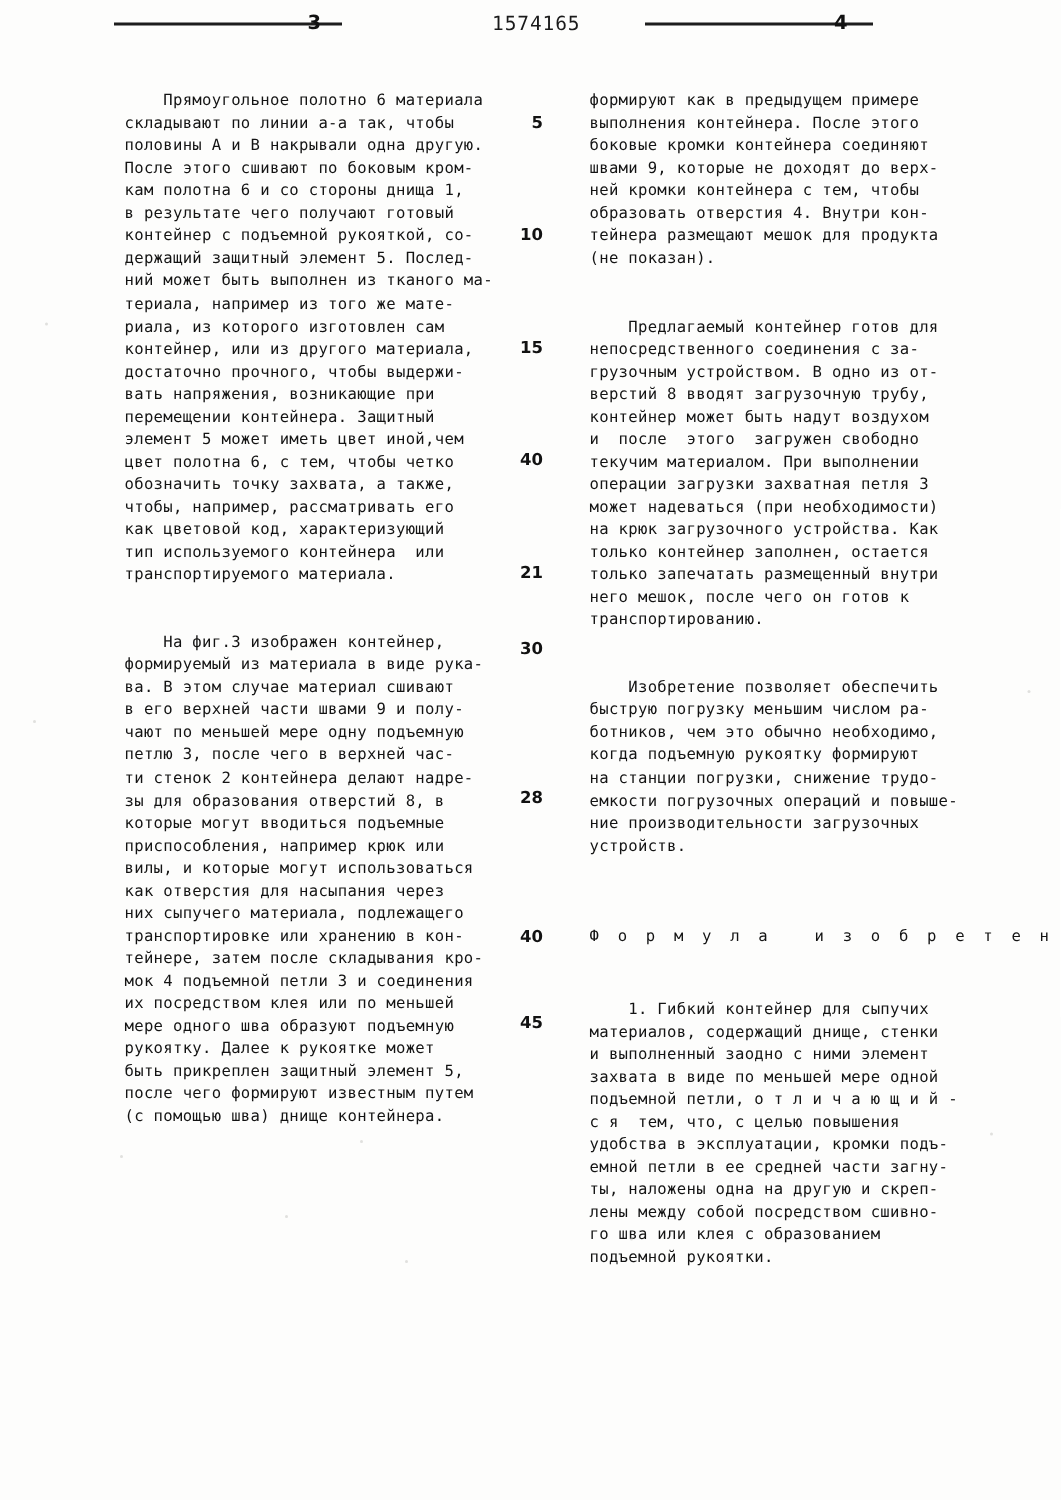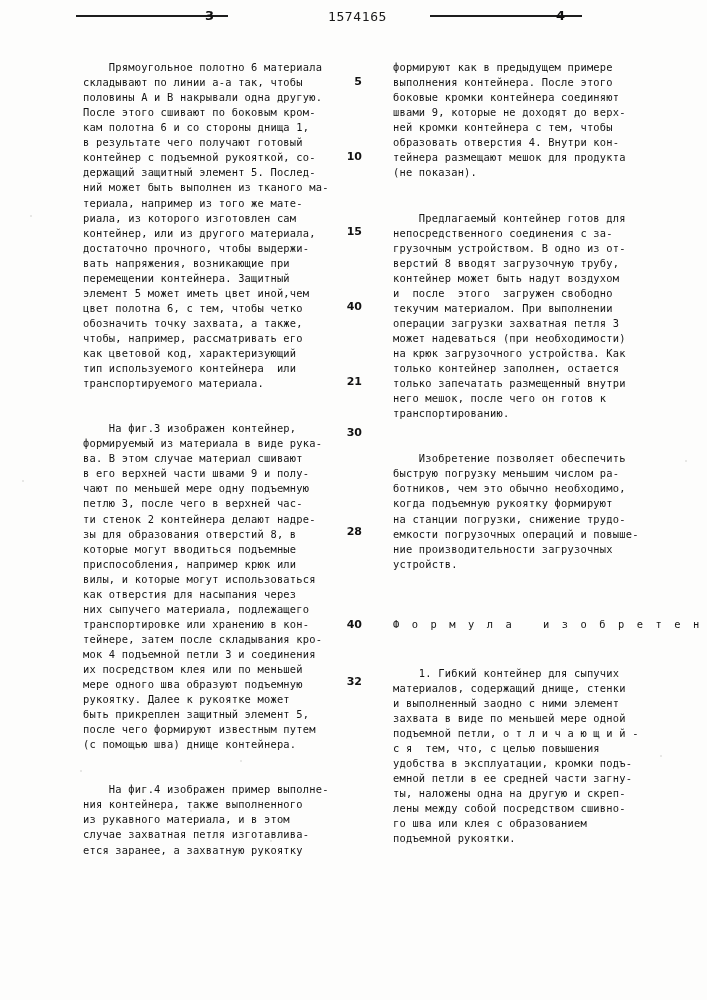--- a/index.html
+++ b/index.html
@@ -163,37 +163,32 @@
 них сыпучего материала, подлежащего
 транспортировке или хранению в кон-
 тейнере, затем после складывания кро-
 мок 4 подъемной петли 3 и соединения
 их посредством клея или по меньшей
 мере одного шва образуют подъемную
 рукоятку. Далее к рукоятке может
 быть прикреплен защитный элемент 5,
 после чего формируют известным путем
 (с помощью шва) днище контейнера.</p>
-    <p>    На фиг.4 изображен пример выполне-
-ния контейнера, также выполненного
-из рукавного материала, и в этом
-случае захватная петля изготавлива-
-ется заранее, а захватную рукоятку</p>
   </div>
 
   <div class="gutter">
     <div class="lnum" style="top:45px">5</div>
     <div class="lnum" style="top:120px">10</div>
     <div class="lnum" style="top:195px">15</div>
     <div class="lnum" style="top:270px">40</div>
     <div class="lnum" style="top:345px">21</div>
     <div class="lnum" style="top:396px">30</div>
     <div class="lnum" style="top:495px">28</div>
     <div class="lnum" style="top:588px">40</div>
-    <div class="lnum" style="top:645px">32</div>
+    <div class="lnum" style="top:645px">45</div>
   </div>
 
   <div class="col col-right">
     <p>формируют как в предыдущем примере
 выполнения контейнера. После этого
 боковые кромки контейнера соединяют
 швами 9, которые не доходят до верх-
 ней кромки контейнера с тем, чтобы
 образовать отверстия 4. Внутри кон-
 тейнера размещают мешок для продукта

